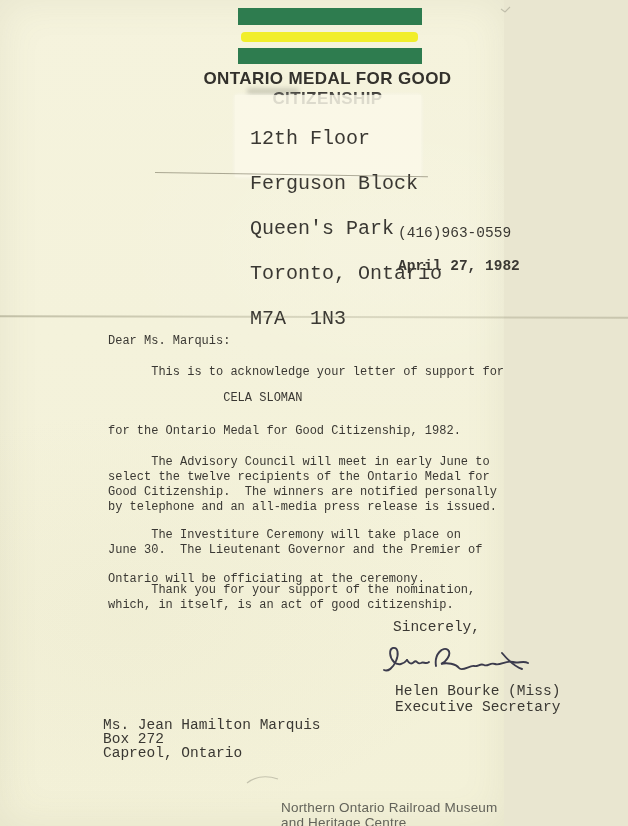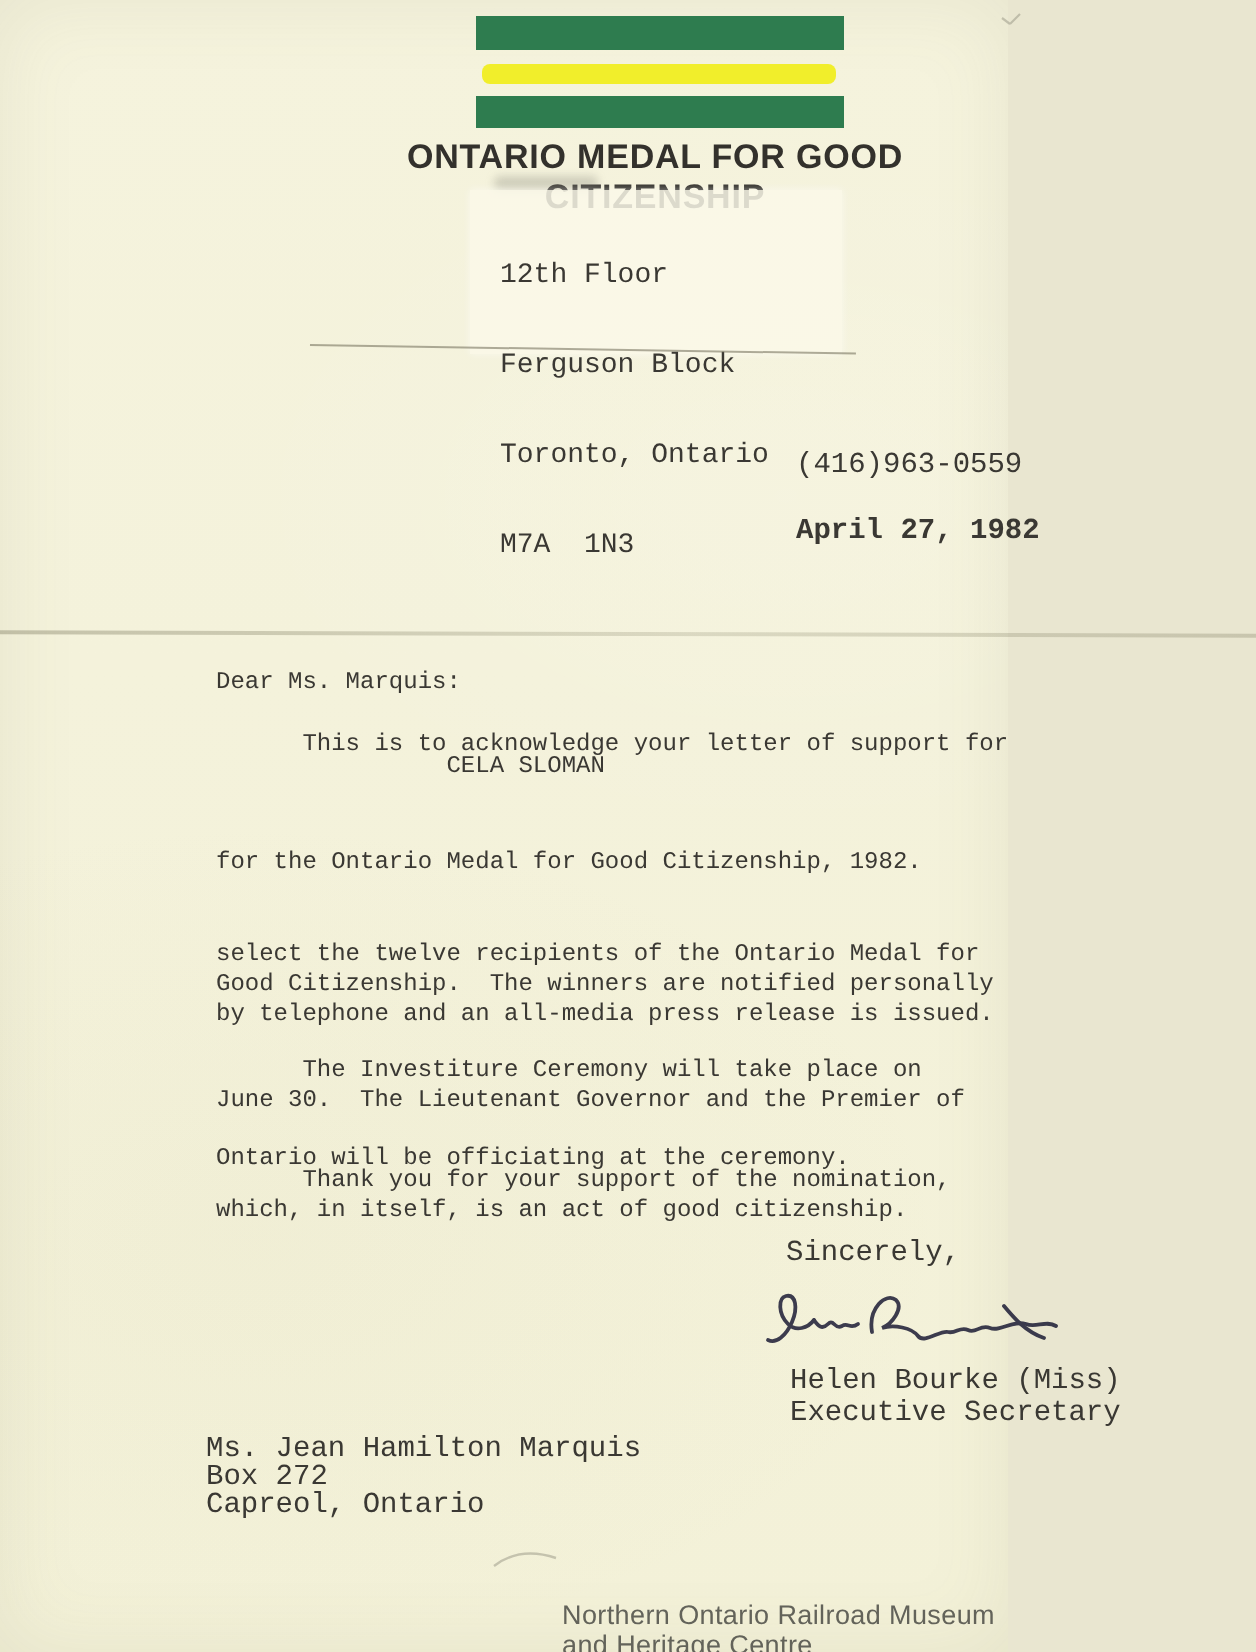--- a/index.html
+++ b/index.html
@@ -26,21 +26,21 @@
     position:absolute;left:247px;top:88px;width:52px;height:7px;
     background:rgba(110,110,100,0.28);filter:blur(2px);border-radius:3px;
   }
   .label-patch{
     position:absolute;left:235px;top:95px;width:186px;height:82px;
     background:rgba(250,248,233,0.85);
     box-shadow:0 0 4px rgba(255,255,255,0.5);
   }
   .addr{
     position:absolute;left:250px;top:101px;
-    font-size:14px;line-height:15px;white-space:pre;
+    font-size:20px;line-height:15px;white-space:pre;
   }
   .label-edge{
     position:absolute;left:155px;top:172px;width:273px;height:1px;
     background:rgba(110,106,85,0.55);transform:rotate(0.9deg);transform-origin:left top;
   }
   .crease{
     position:absolute;left:0;top:316px;width:628px;height:1.5px;
     background:linear-gradient(90deg, rgba(125,122,95,0.40), rgba(125,122,95,0.22) 55%, rgba(125,122,95,0.30));
     transform:rotate(0.15deg);
   }
@@ -63,34 +63,36 @@
   <div class="stripe" style="left:241px;top:32px;width:177px;height:10px;background:#f1ee2b;border-radius:4px;"></div>
   <div class="stripe" style="left:238px;top:48px;width:184px;height:16px;background:#2e7c4f;"></div>
 
   <div class="title">ONTARIO MEDAL FOR GOOD CITIZENSHIP</div>
   <div class="smudge"></div>
 
   <div class="label-patch"></div>
   <div class="addr">
     <div>12th Floor</div>
     <div>Ferguson Block</div>
+    <div>Queen's Park</div>
     <div>Toronto, Ontario</div>
     <div>M7A  1N3</div>
   </div>
   <div class="label-edge"></div>
 
   <div class="mono" style="left:398px;top:226px;">(416)963-0559</div>
   <div class="mono" style="left:398px;top:259px;font-weight:bold;">April 27, 1982</div>
 
   <div class="crease"></div>
 
   <div class="bodyline" style="top:334px;">Dear Ms. Marquis:</div>
   <div class="bodyline" style="top:365px;">      This is to acknowledge your letter of support for</div>
-  <div class="bodyline" style="top:376px;">                CELA SLOMAN</div>
+  <div class="bodyline" style="top:391px;">                CELA SLOMAN</div>
   <div class="bodyline" style="top:424px;">for the Ontario Medal for Good Citizenship, 1982.</div>
+  <div class="bodyline" style="top:455px;">      The Advisory Council will meet in early June to</div>
   <div class="bodyline" style="top:470px;">select the twelve recipients of the Ontario Medal for</div>
   <div class="bodyline" style="top:485px;">Good Citizenship.  The winners are notified personally</div>
   <div class="bodyline" style="top:500px;">by telephone and an all-media press release is issued.</div>
   <div class="bodyline" style="top:528px;">      The Investiture Ceremony will take place on</div>
   <div class="bodyline" style="top:543px;">June 30.  The Lieutenant Governor and the Premier of</div>
   <div class="bodyline" style="top:572px;">Ontario will be officiating at the ceremony.</div>
   <div class="bodyline" style="top:583px;">      Thank you for your support of the nomination,</div>
   <div class="bodyline" style="top:598px;">which, in itself, is an act of good citizenship.</div>
 
   <div class="mono" style="left:393px;top:620px;">Sincerely,</div>

